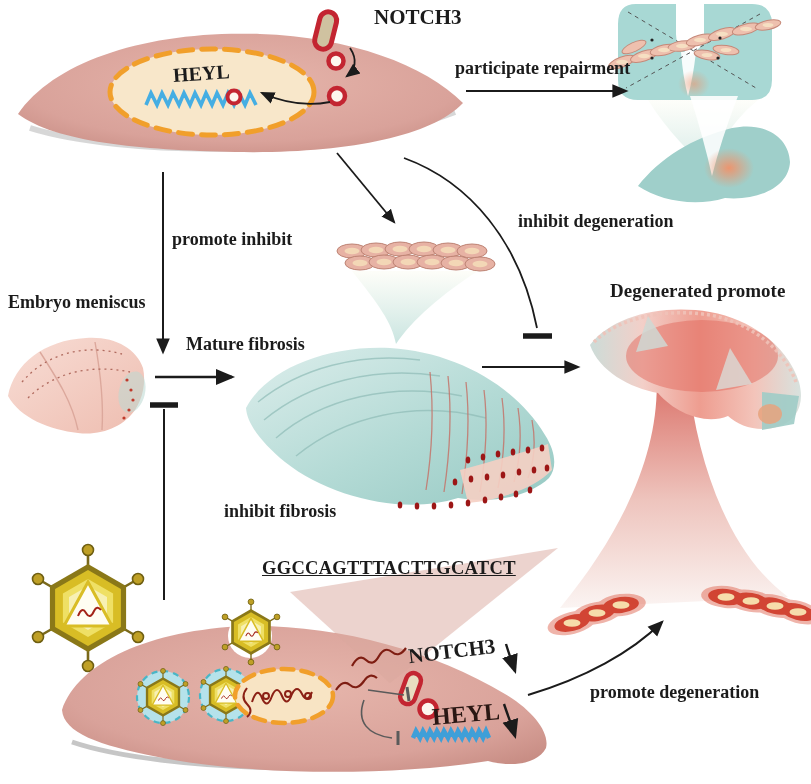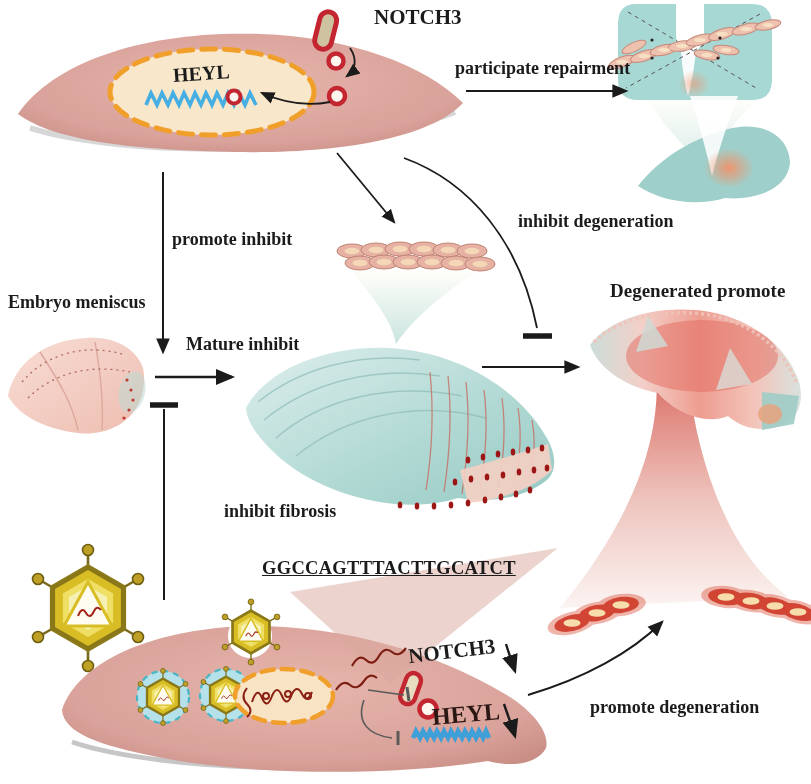--- a/index.html
+++ b/index.html
@@ -334,21 +334,21 @@
     <path d="M504,704 C508,716 512,726 515,736" fill="none" stroke="#1b1b1b" stroke-width="2.4" marker-end="url(#ah)"></path>
   </g>
 </svg>
 
 <div class="lbl" style="left:374px;top:6px;font-size:21px;">NOTCH3</div>
 <div class="lbl" style="left:173px;top:63px;font-size:20px;transform:rotate(-4deg);">HEYL</div>
 <div class="lbl ctr" style="left:455px;top:59px;width:178px;font-size:18px;">participate repairment</div>
 <div class="lbl" style="left:172px;top:230px;font-size:18px;">promote inhibit</div>
 <div class="lbl" style="left:8px;top:293px;font-size:18px;">Embryo meniscus</div>
 <div class="lbl" style="left:518px;top:212px;font-size:18px;">inhibit degeneration</div>
-<div class="lbl" style="left:186px;top:335px;font-size:18px;">Mature inhibit</div>
+<div class="lbl" style="left:186px;top:335px;font-size:18px;">Mature fibrosis</div>
 <div class="lbl" style="left:610px;top:281px;font-size:19px;">Degenerated promote</div>
 <div class="lbl" style="left:177px;top:502px;font-size:18px;margin-left:47px;">inhibit fibrosis</div>
 <div class="lbl ctr" style="left:262px;top:559px;width:240px;font-size:18.5px;letter-spacing:.3px;text-decoration:underline;">GGCCAGTTTACTTGCATCT</div>
 <div class="lbl" style="left:408px;top:640px;font-size:21px;transform:rotate(-7deg);">NOTCH3</div>
 <div class="lbl" style="left:432px;top:702px;font-size:24px;color:#2a1713;transform:rotate(-5deg);">HEYL</div>
-<div class="lbl" style="left:590px;top:683px;font-size:18px;margin-top:15px;">promote degeneration</div>
+<div class="lbl" style="left:590px;top:683px;font-size:18px;">promote degeneration</div>
 
 </div>
 
 </body></html>

